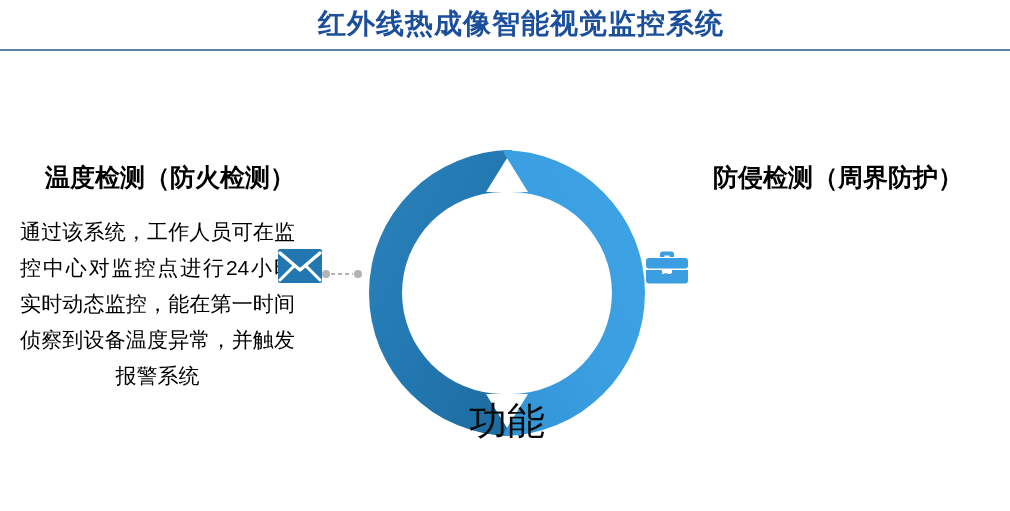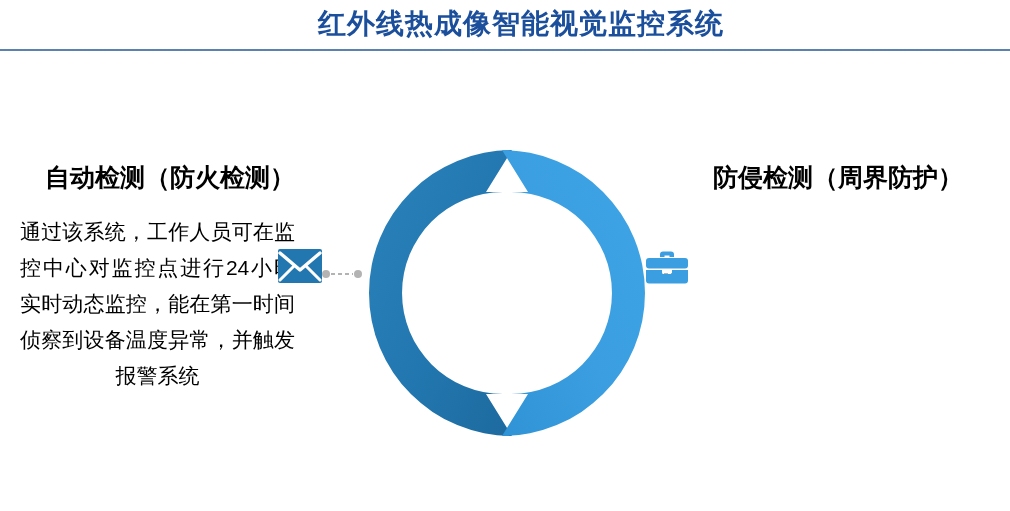--- a/index.html
+++ b/index.html
@@ -124,21 +124,21 @@
 </style>
 </head>
 <body>
 
 <div id="canvas">
 
   <div class="page-title">红外线热成像智能视觉监控系统</div>
   <div class="title-rule"></div>
 
   <div class="col col-left">
-    <div class="col-heading">自动检测（防火检测）</div>
+    <div class="col-heading">温度检测（防火检测）</div>
     <div class="col-body">通过该系统，工作人员可在监控中心对监控点进行24小时实时动态监控，能在第一时间侦察到设备温度异常，并触发报警系统</div>
   </div>
 
   <div class="col col-right">
     <div class="col-heading">防侵检测（周界防护）</div>
   </div>
 
   <div class="cycle">
     <svg width="290" height="290" viewBox="0 0 290 290">
       <defs>
@@ -168,20 +168,21 @@
                A 101 101 0 0 0 149 44
                L 166 44
                L 140 2
                A 143 143 0 0 1 140 288 Z"></path>
 
       <circle cx="145" cy="145" r="72" fill="#ffffff"></circle>
     </svg>
 
     <div class="cycle-num cycle-num-1">1</div>
     <div class="cycle-num cycle-num-2">2</div>
+    <div class="cycle-center-label">功能</div>
   </div>
 
   <div class="connector conn-left">
     <svg width="44" height="12" viewBox="0 0 44 12">
       <circle cx="4" cy="6" r="4" fill="#b3b3b3"></circle>
       <line x1="9" y1="6" x2="31" y2="6" stroke="#b3b3b3" stroke-width="2" stroke-dasharray="4 3"></line>
       <circle cx="36" cy="6" r="4" fill="#b3b3b3"></circle>
     </svg>
   </div>
 

